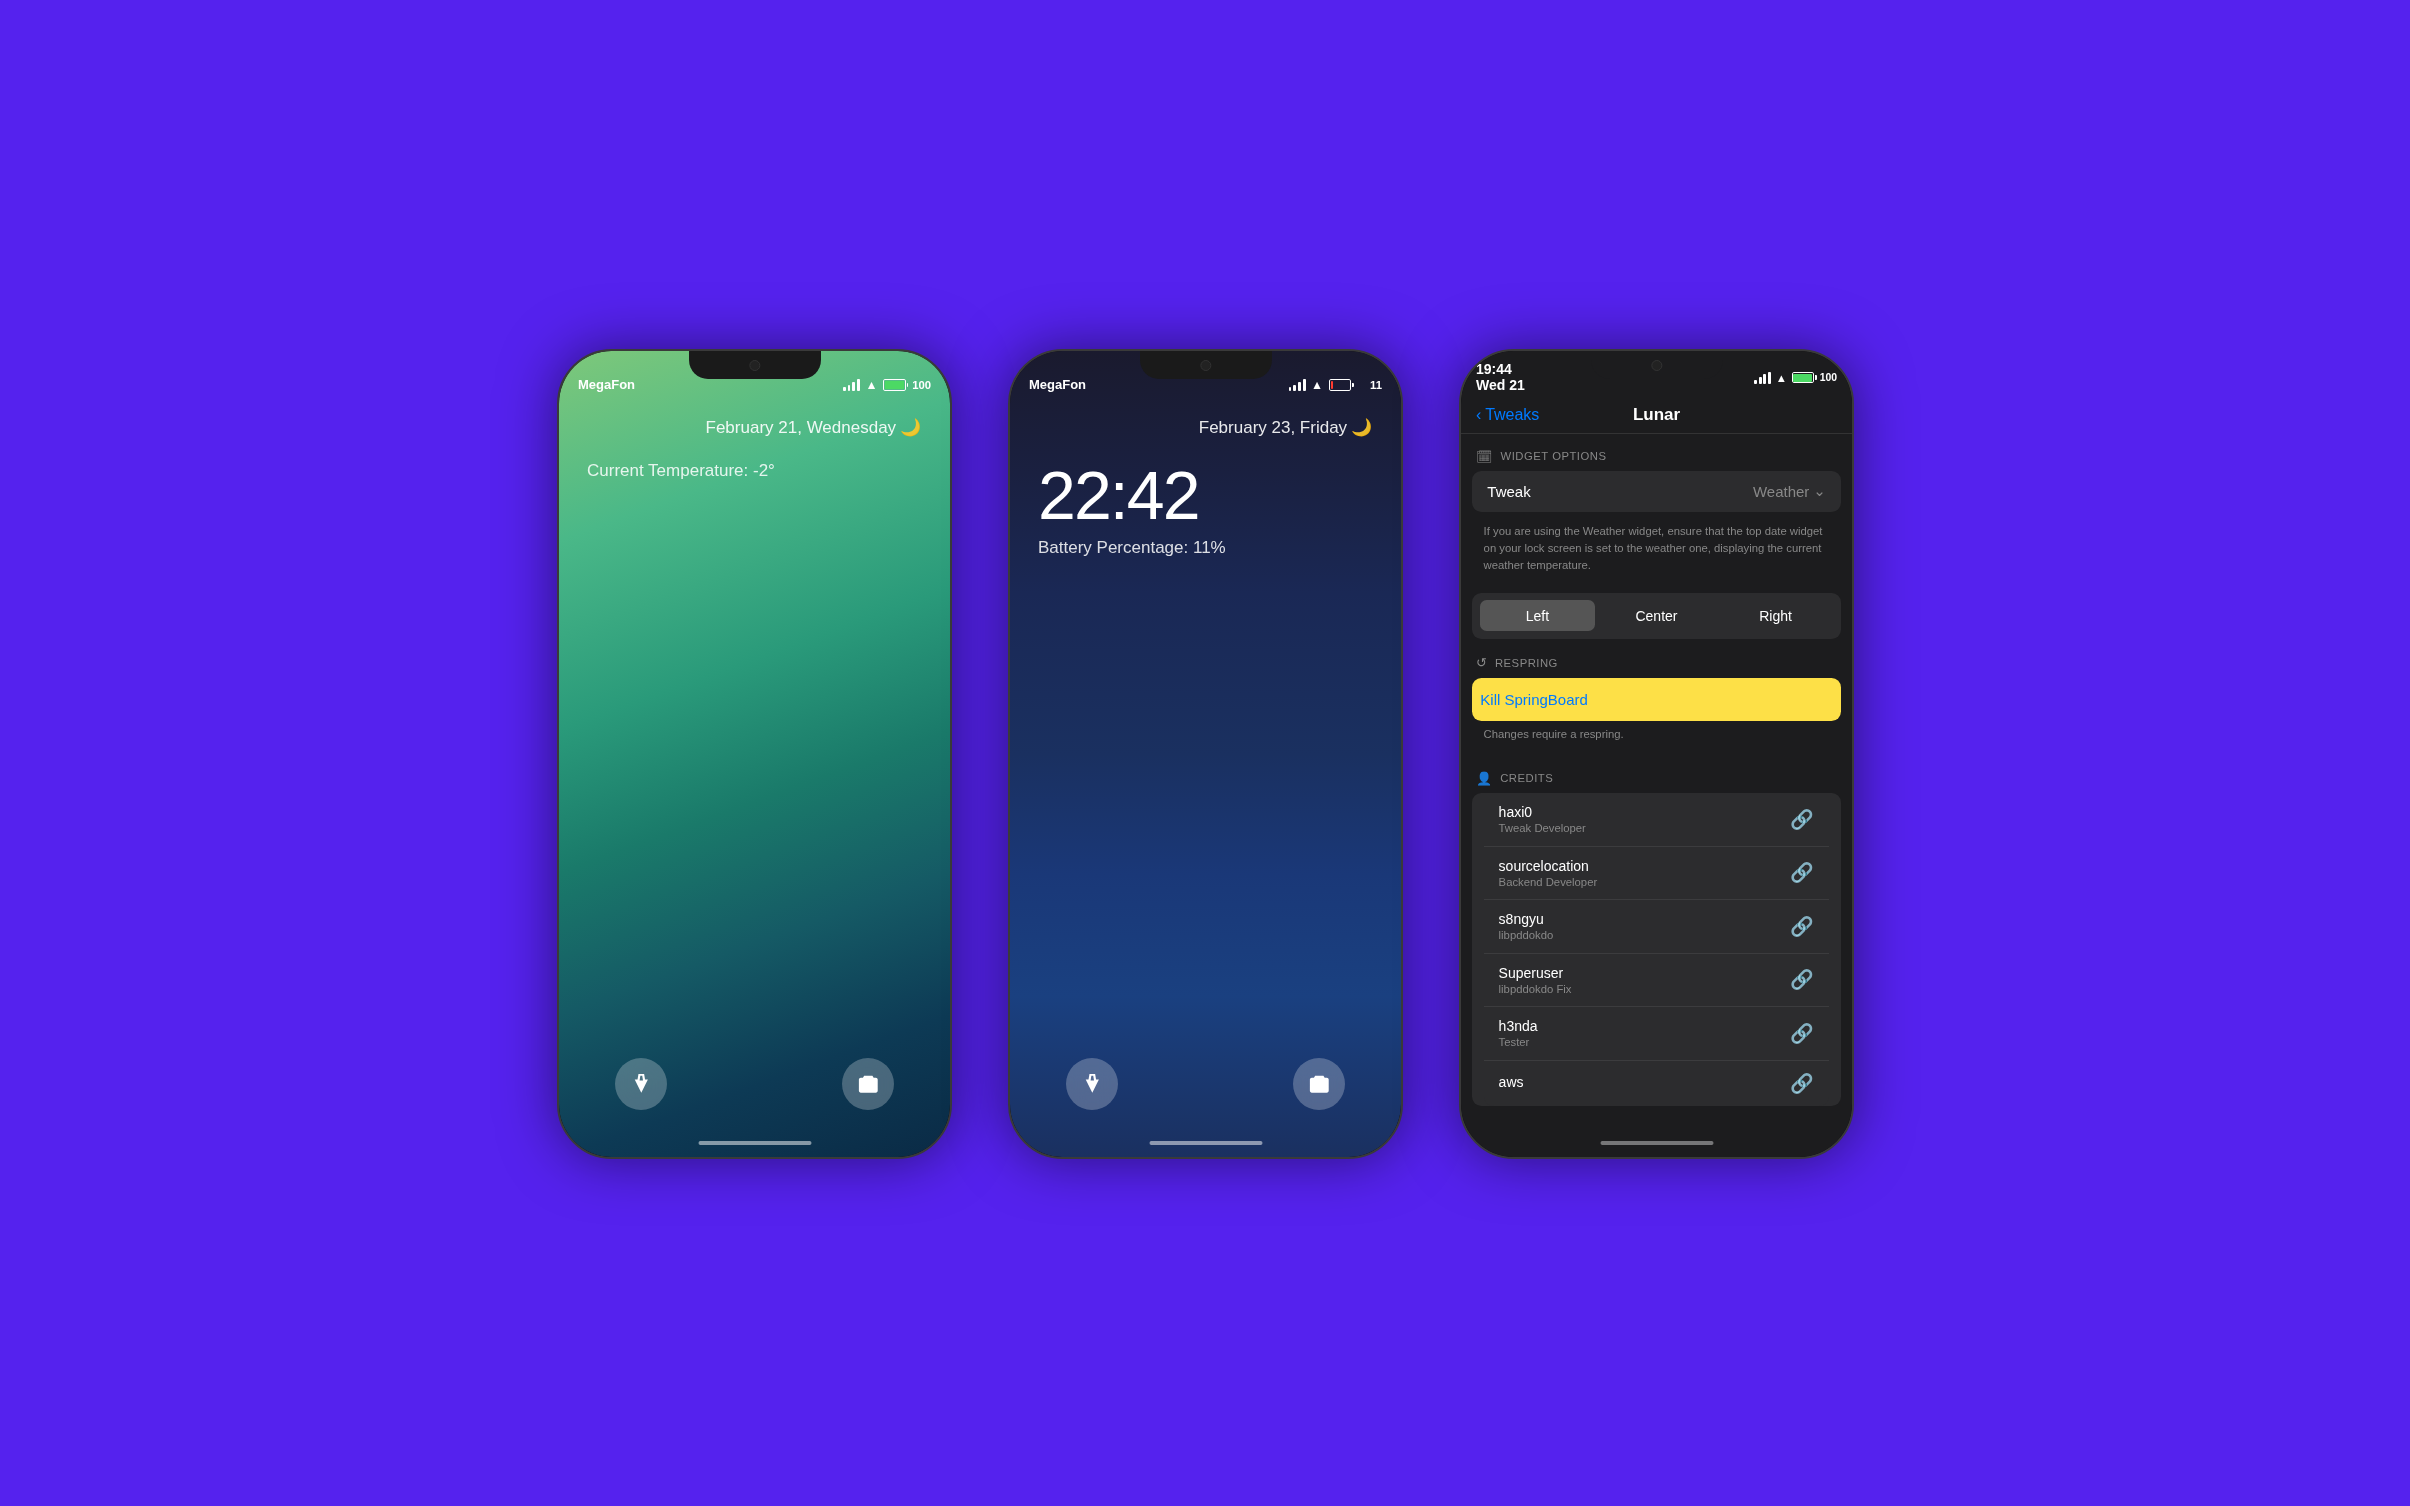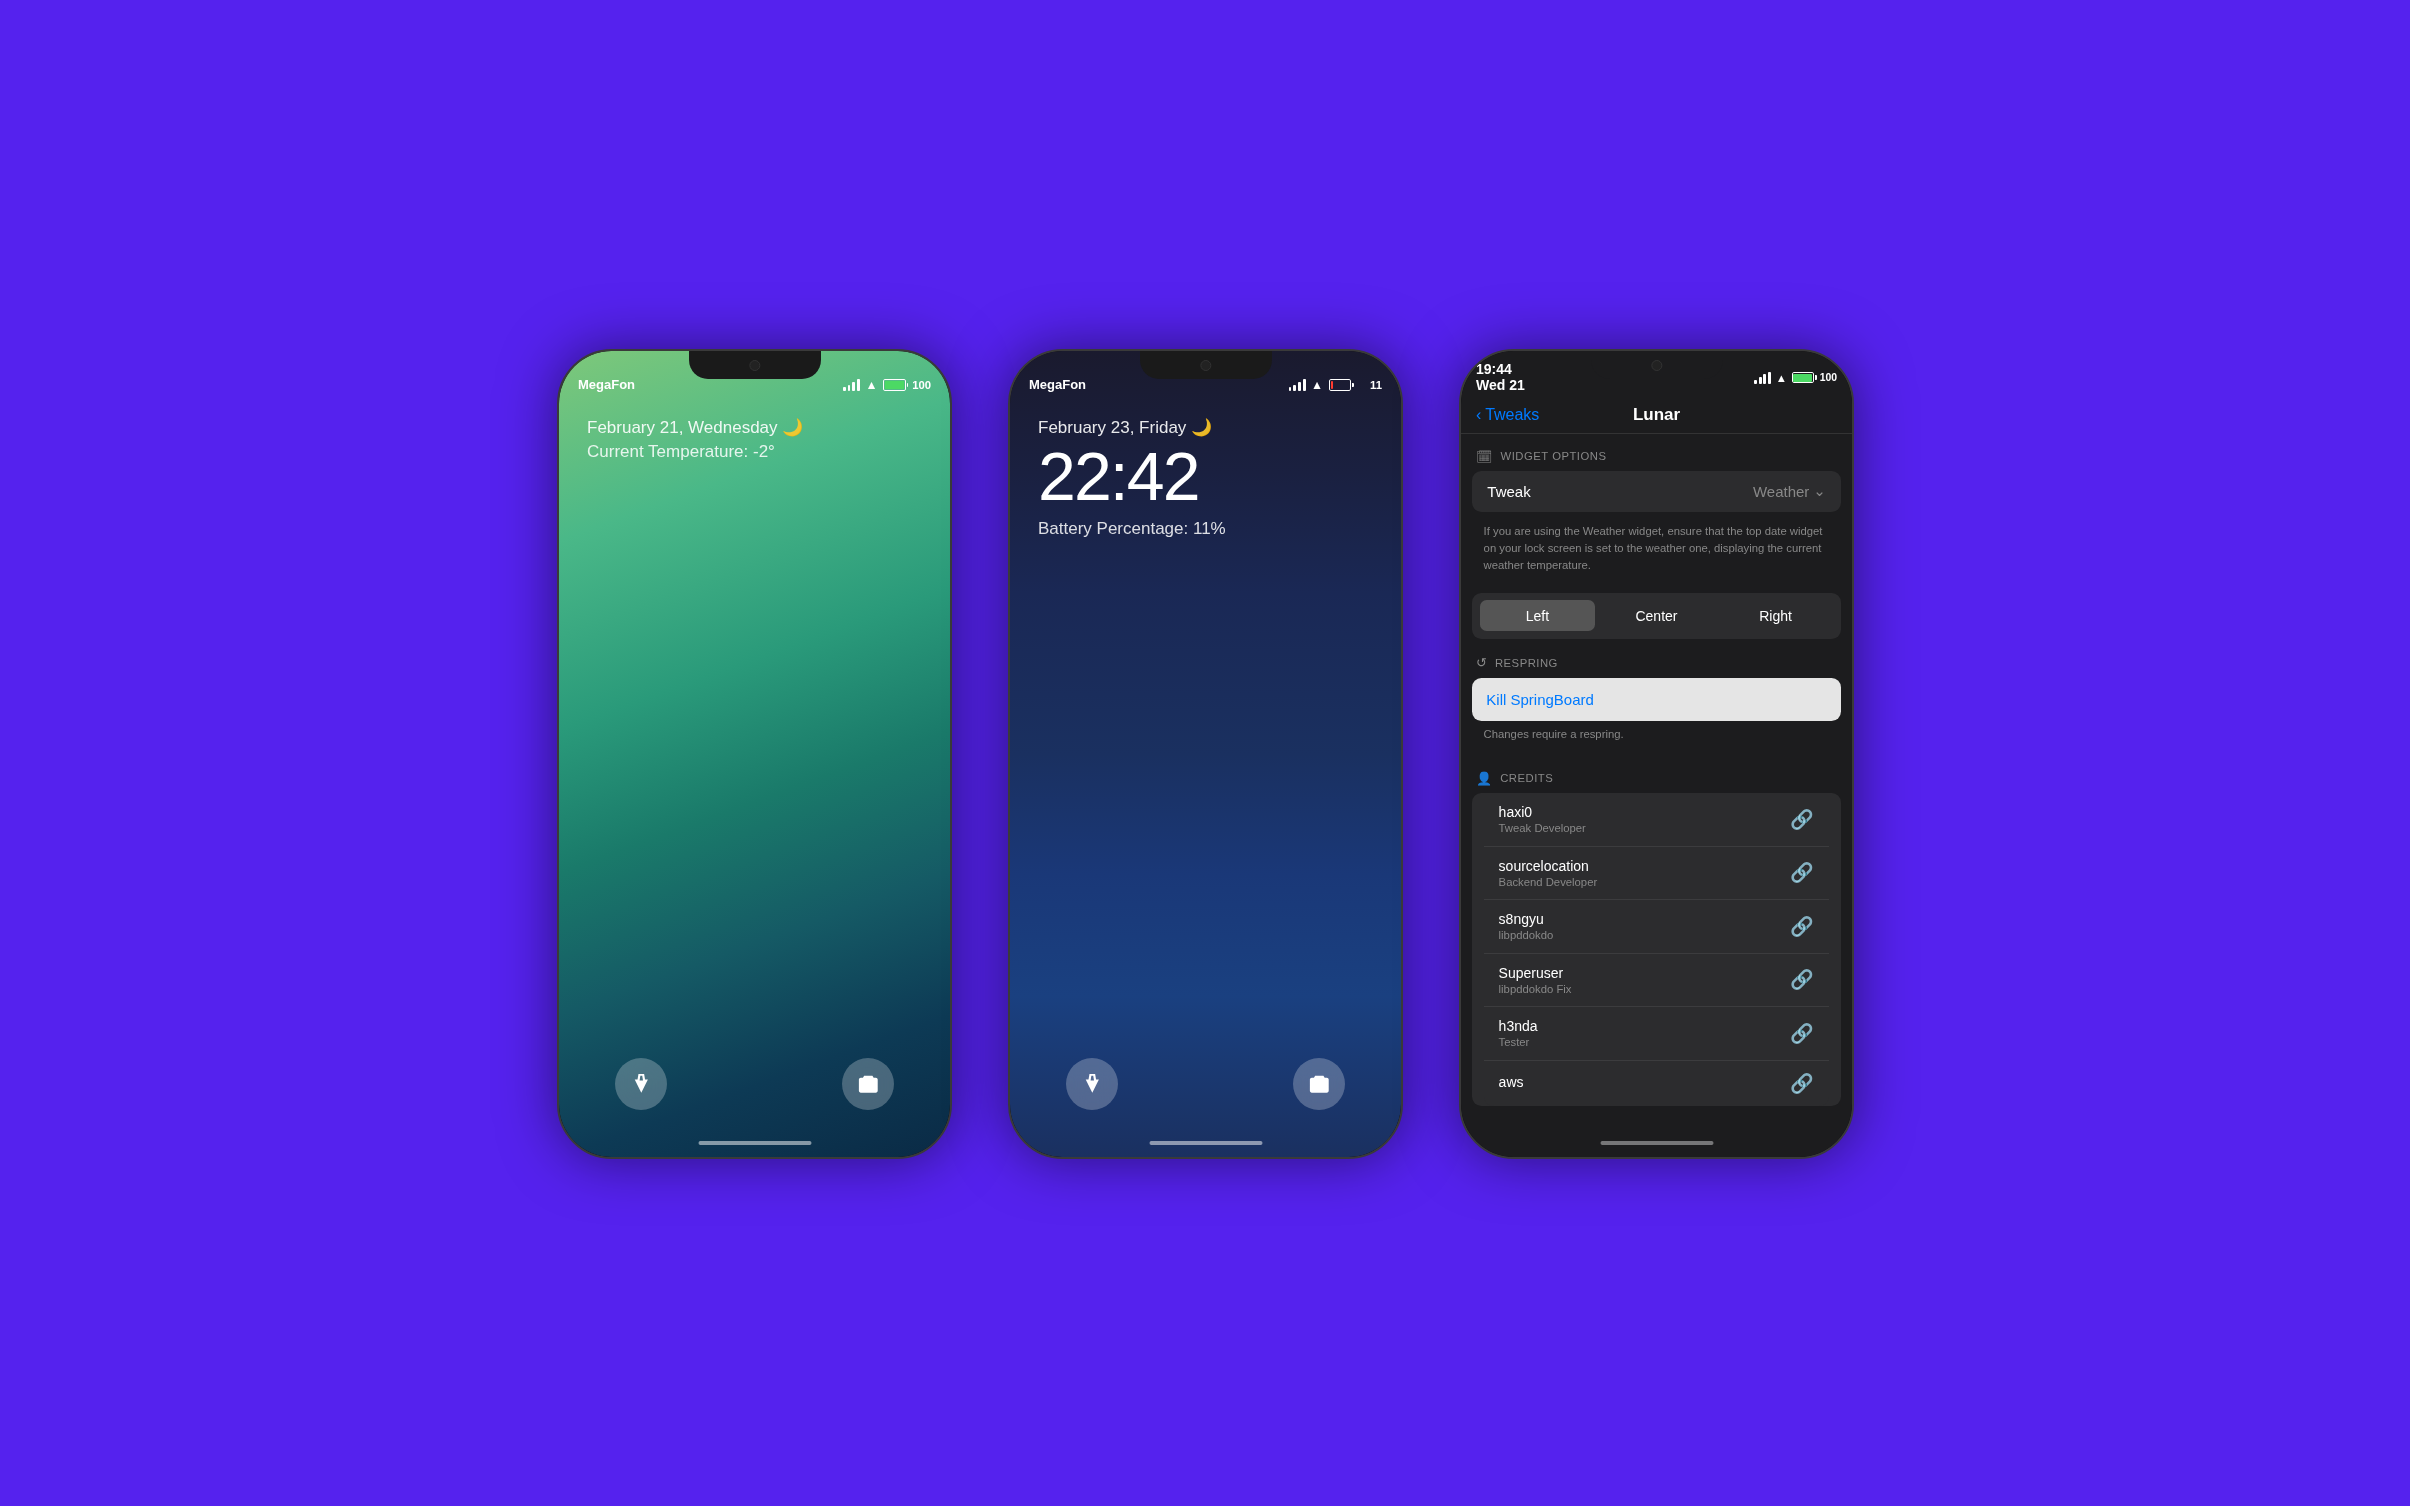--- a/index.html
+++ b/index.html
@@ -143,21 +143,22 @@
     .lockscreen-content {
       position: absolute;
       top: 47px;
       left: 0; right: 0;
       padding: 19px 28px;
     }
     .ls-date {
       color: rgba(255,255,255,0.9);
       font-size: 17px;
       font-weight: 300;
-      margin-bottom: 4px;
+      margin-bottom: 23px;
+      text-align: right;
     }
     .ls-time {
       color: white;
       font-size: 68px;
       font-weight: 200;
       letter-spacing: -1.9px;
       line-height: 1;
       margin-bottom: 9.4px;
     }
     .ls-widget {
@@ -298,24 +299,24 @@
       padding: 7.5px 3.8px;
       border-radius: 6.6px;
       font-size: 14px;
       color: white;
     }
     .align-btn.active {
       background: #555;
     }
 
     .respring-btn {
-      background: #e5e5e5;
+      background: #fde047;
       margin: 0 11.3px 1.9px;
       border-radius: 9.4px;
-      padding: 13px 14px;
+      padding: 13px 8px;
       color: #007AFF;
       font-size: 15px;
       text-align: left;
     }
 
     .respring-desc {
       margin: 3.8px 11.3px 11.3px;
       padding: 3.8px 11.3px;
       color: #888;
       font-size: 11.3px;

